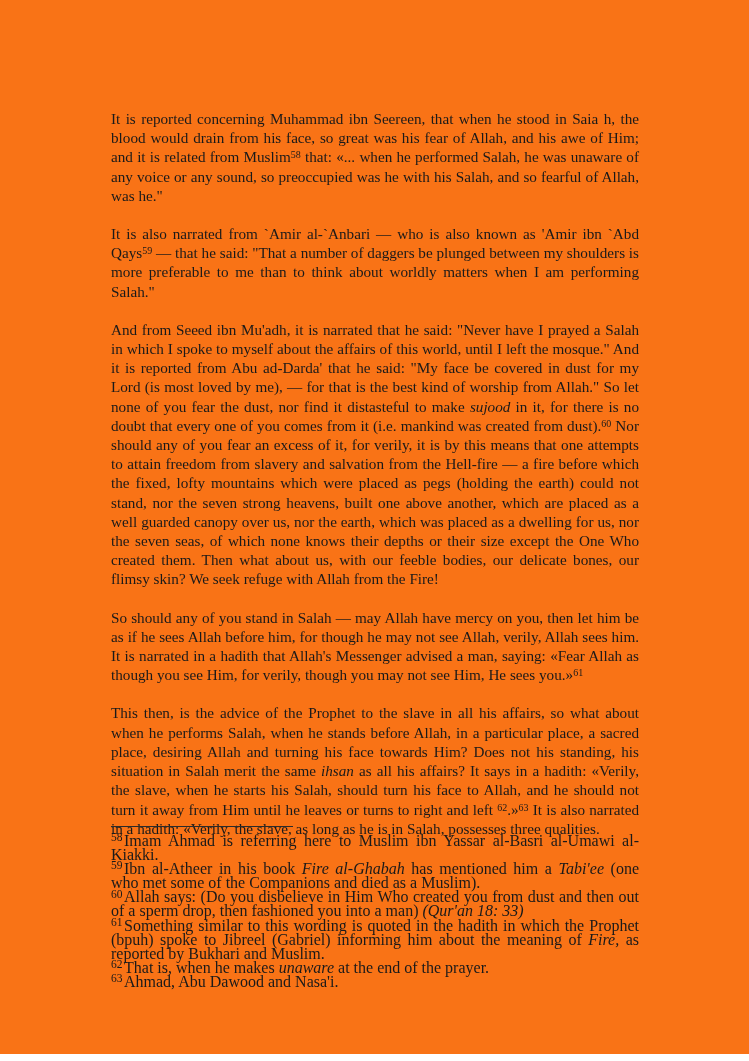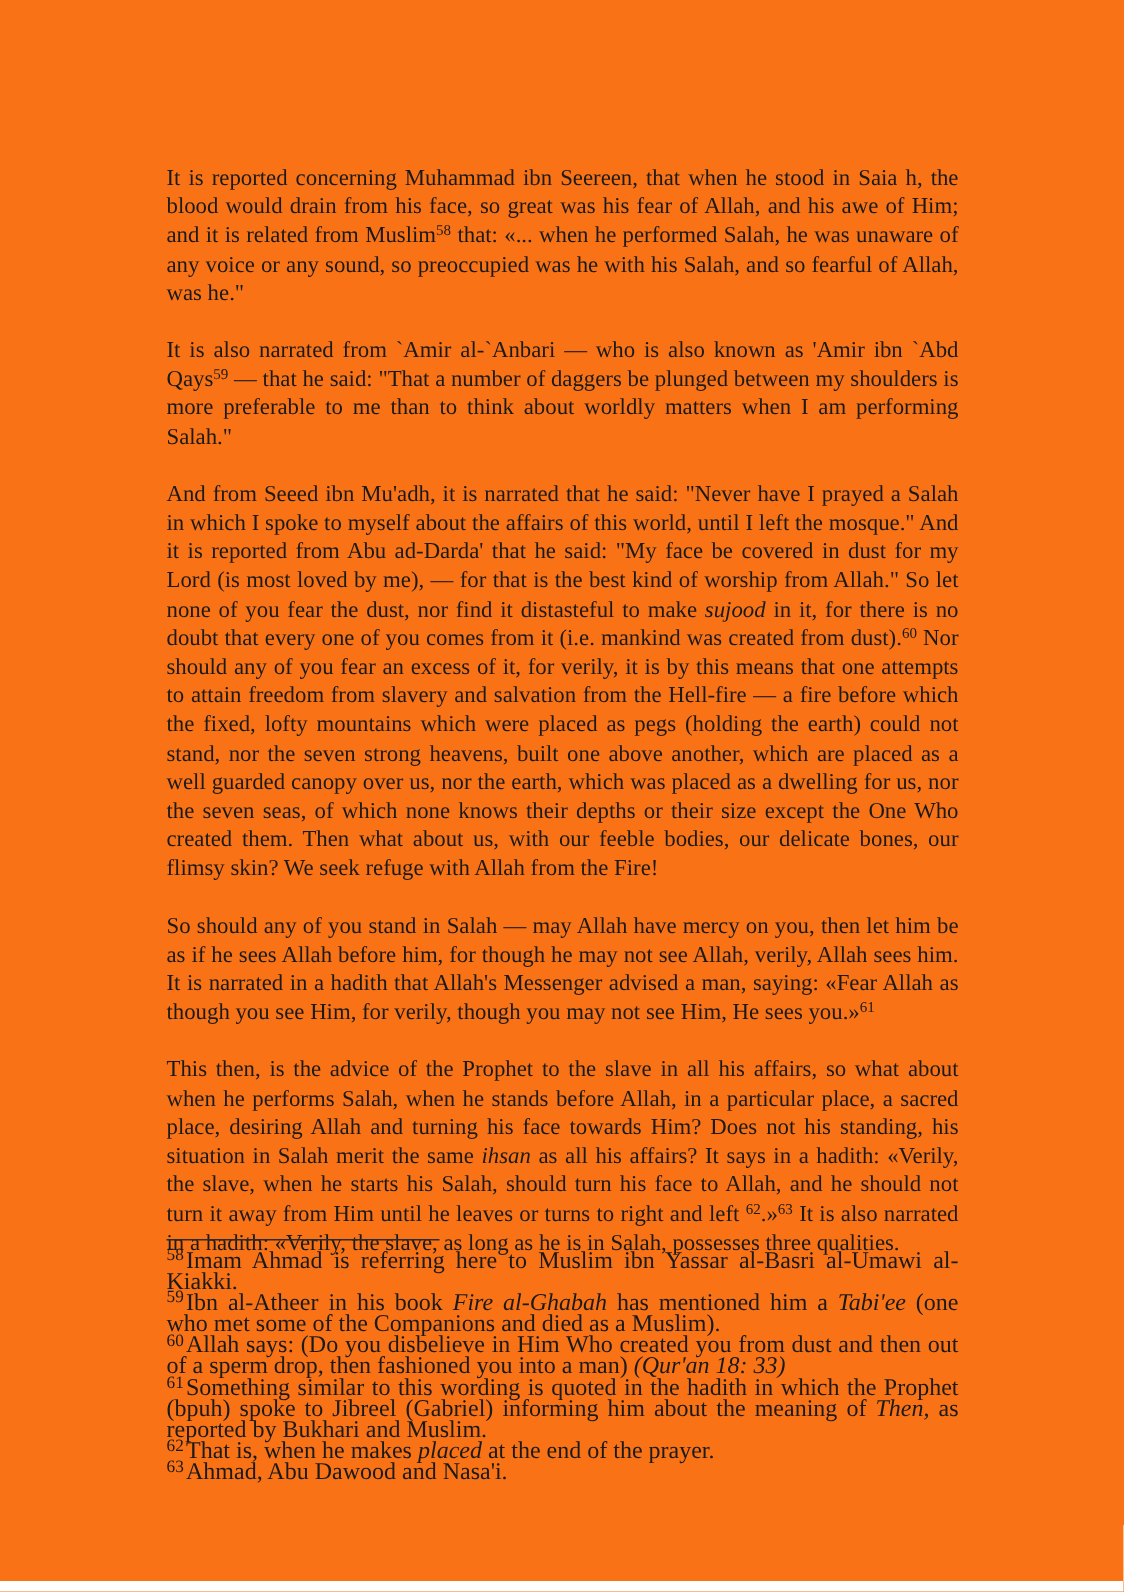--- a/index.html
+++ b/index.html
@@ -79,18 +79,18 @@
     <p class="para">And from Seeed ibn Mu'adh, it is narrated that he said: "Never have I prayed a Salah in which I spoke to myself about the affairs of this world, until I left the mosque." And it is reported from Abu ad-Darda' that he said: "My face be covered in dust for my Lord (is most loved by me), — for that is the best kind of worship from Allah." So let none of you fear the dust, nor find it distasteful to make <i>sujood</i> in it, for there is no doubt that every one of you comes from it (i.e. mankind was created from dust).<sup>60</sup> Nor should any of you fear an excess of it, for verily, it is by this means that one attempts to attain freedom from slavery and salvation from the Hell-fire — a fire before which the fixed, lofty mountains which were placed as pegs (holding the earth) could not stand, nor the seven strong heavens, built one above another, which are placed as a well guarded canopy over us, nor the earth, which was placed as a dwelling for us, nor the seven seas, of which none knows their depths or their size except the One Who created them. Then what about us, with our feeble bodies, our delicate bones, our flimsy skin? We seek refuge with Allah from the Fire!</p>
     <p class="para">So should any of you stand in Salah — may Allah have mercy on you, then let him be as if he sees Allah before him, for though he may not see Allah, verily, Allah sees him. It is narrated in a hadith that Allah's Messenger advised a man, saying: «Fear Allah as though you see Him, for verily, though you may not see Him, He sees you.»<sup>61</sup></p>
     <p class="para">This then, is the advice of the Prophet to the slave in all his affairs, so what about when he performs Salah, when he stands before Allah, in a particular place, a sacred place, desiring Allah and turning his face towards Him? Does not his standing, his situation in Salah merit the same <i>ihsan</i> as all his affairs? It says in a hadith: «Verily, the slave, when he starts his Salah, should turn his face to Allah, and he should not turn it away from Him until he leaves or turns to right and left <sup>62</sup>.»<sup>63</sup> It is also narrated in a hadith: «Verily, the slave, as long as he is in Salah, possesses three qualities.</p>
   </div>
 
   <div class="footnotes">
     <div class="fn-rule"></div>
     <p class="fn"><sup>58</sup>Imam Ahmad is referring here to Muslim ibn Yassar al-Basri al-Umawi al-Kiakki.</p>
     <p class="fn"><sup>59</sup>Ibn al-Atheer in his book <i>Fire al-Ghabah</i> has mentioned him a <i>Tabi'ee</i> (one who met some of the Companions and died as a Muslim).</p>
     <p class="fn"><sup>60</sup>Allah says: (Do you disbelieve in Him Who created you from dust and then out of a sperm drop, then fashioned you into a man) <i>(Qur'an 18: 33)</i></p>
-    <p class="fn"><sup>61</sup>Something similar to this wording is quoted in the hadith in which the Prophet (bpuh) spoke to Jibreel (Gabriel) informing him about the meaning of <i>Then,</i> as reported by Bukhari and Muslim.</p>
-    <p class="fn"><sup>62</sup>That is, when he makes <i>placed</i> at the end of the prayer.</p>
+    <p class="fn"><sup>61</sup>Something similar to this wording is quoted in the hadith in which the Prophet (bpuh) spoke to Jibreel (Gabriel) informing him about the meaning of <i>Fire,</i> as reported by Bukhari and Muslim.</p>
+    <p class="fn"><sup>62</sup>That is, when he makes <i>unaware</i> at the end of the prayer.</p>
     <p class="fn"><sup>63</sup>Ahmad, Abu Dawood and Nasa'i.</p>
   </div>
 
 </div>
 
 </body></html>

